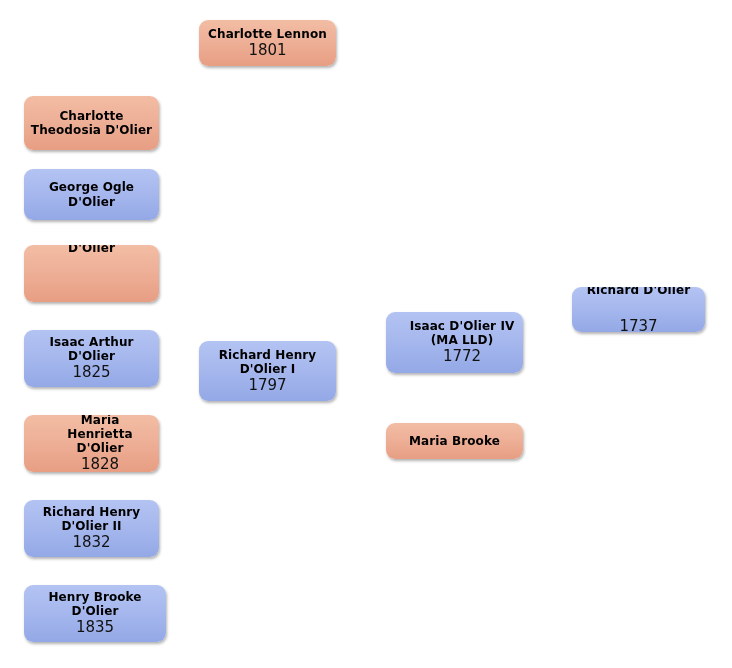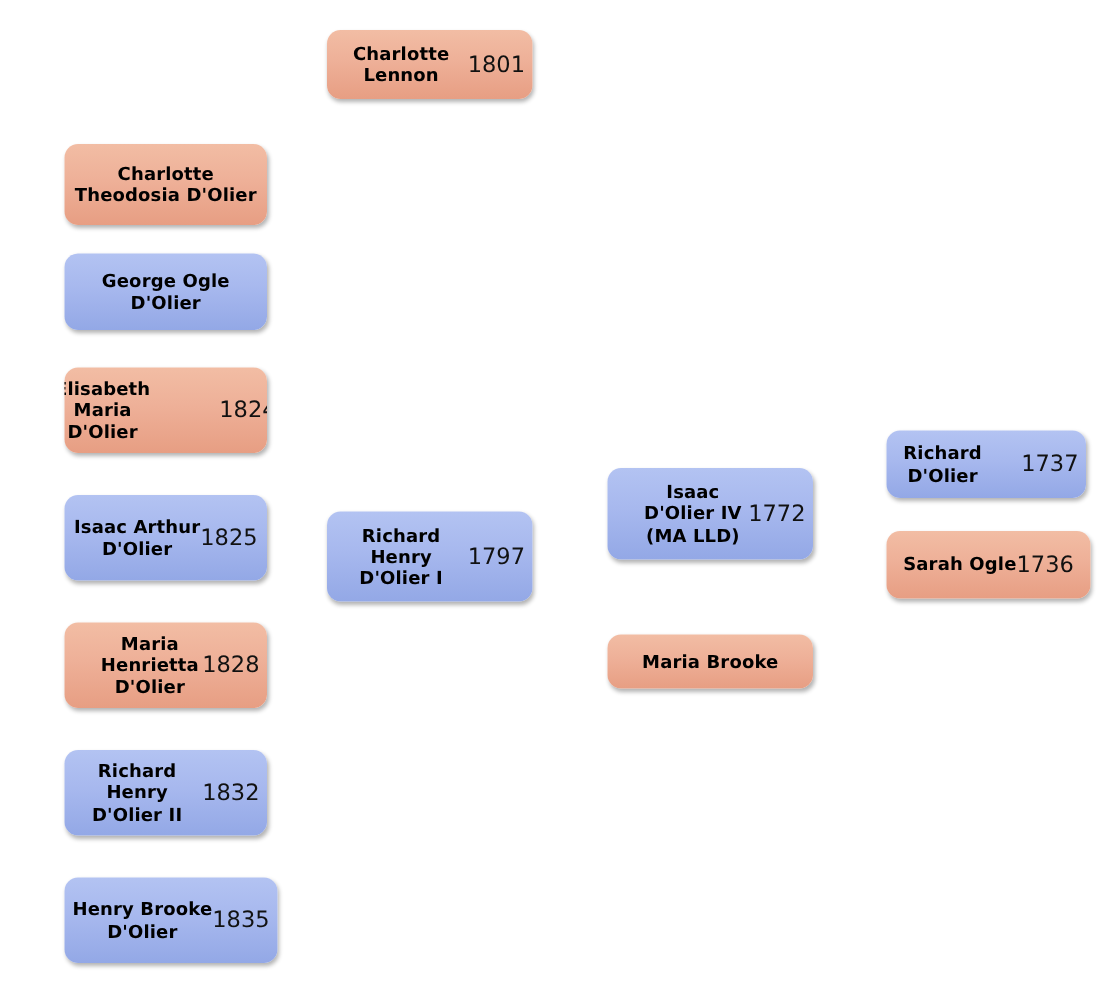--- a/index.html
+++ b/index.html
@@ -20,29 +20,28 @@
     position: relative;
     width: 732px;
     height: 668px;
   }
 
   .person-node {
     position: absolute;
     box-sizing: border-box;
     border-radius: 9px;
     display: flex;
-    flex-direction: row;
+    flex-direction: column;
     align-items: center;
     justify-content: center;
     text-align: center;
     line-height: 1.18;
     box-shadow: 1px 2px 3px rgba(0, 0, 0, 0.30);
     padding: 2px 5px;
     overflow: hidden;
-    margin-left: 19px;
   }
 
   .person-node.female {
     background: linear-gradient(to bottom, #f2bda4 0%, #eeb098 45%, #e79e83 100%);
   }
 
   .person-node.male {
     background: linear-gradient(to bottom, #b3c3f2 0%, #a7b8ee 45%, #93a8e6 100%);
   }
 
@@ -116,17 +115,13 @@
 (MA LLD)</div>
       <div class="person-year">1772</div>
     </div>
     <div class="person-node female" style="left: 386px; top: 423px; width: 137px; height: 36px;">
       <div class="person-name">Maria Brooke</div>
     </div>
     <div class="person-node male" style="left: 572px; top: 287px; width: 133px; height: 45px; gap: 20px;">
       <div class="person-name">Richard D'Olier</div>
       <div class="person-year">1737</div>
     </div>
-    <div class="person-node female" style="left: 572px; top: 354px; width: 136px; height: 45px;">
-      <div class="person-name">Sarah Ogle</div>
-      <div class="person-year">1736</div>
-    </div>
   </div>
 
 </body></html>

